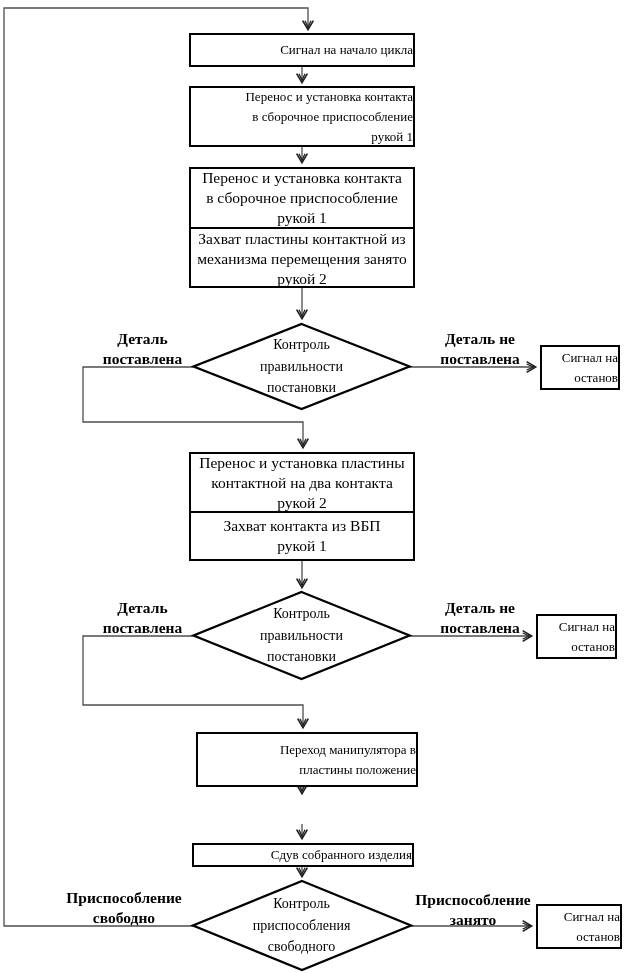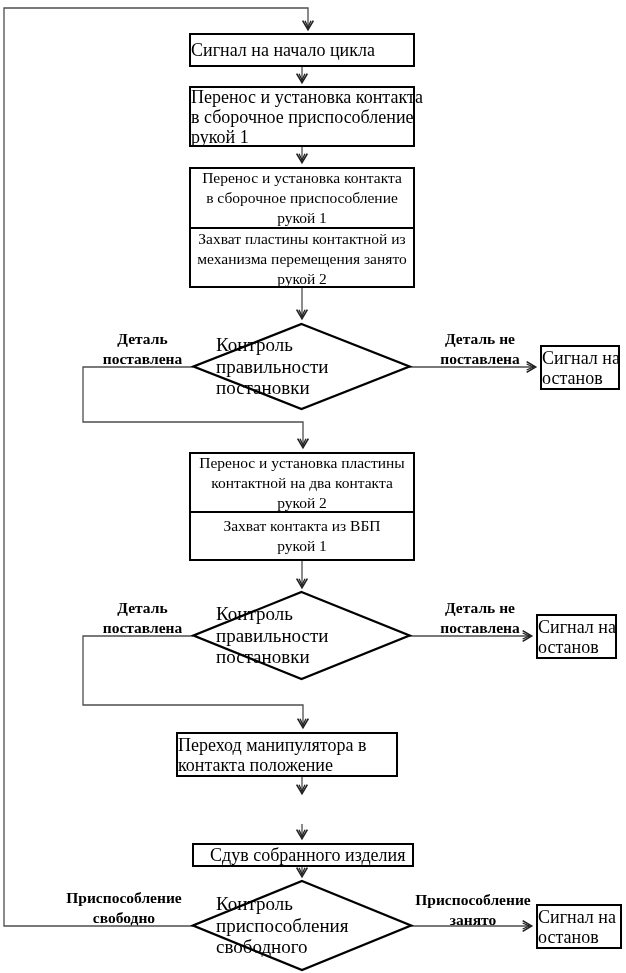--- a/index.html
+++ b/index.html
@@ -23,22 +23,22 @@
     z-index: 0;
   }
   .box {
     position: absolute;
     box-sizing: border-box;
     border: 2px solid #000000;
     background: #ffffff;
     display: flex;
     flex-direction: column;
     justify-content: center;
-    text-align: left;
-    font-size: 18px;
+    text-align: right;
+    font-size: 13px;
     line-height: 20px;
     z-index: 2;
   }
   .box .ln { white-space: nowrap; }
   .stack {
     position: absolute;
     box-sizing: border-box;
     border: 2px solid #000000;
     background: #ffffff;
     display: flex;
@@ -51,21 +51,22 @@
   .stack .cell {
     box-sizing: border-box;
     display: flex;
     flex-direction: column;
     justify-content: center;
     flex: 0 0 auto;
   }
   .stack .cell.divided { border-bottom: 2px solid #000000; }
   .dtext {
     position: absolute;
-    font-size: 19px;
+    text-align: center;
+    font-size: 14px;
     line-height: 21.5px;
     z-index: 3;
   }
   .blabel {
     position: absolute;
     text-align: center;
     font-size: 15.5px;
     line-height: 20px;
     z-index: 3;
     font-weight: bold;
@@ -178,23 +179,23 @@
   <div class="blabel" style="left:420px; top:598px; width:120px;">
     <div class="ln">Деталь не</div>
     <div class="ln">поставлена</div>
   </div>
 
   <div class="box" style="left:536px; top:614px; width:81px; height:45px;">
     <div class="ln">Сигнал на</div>
     <div class="ln">останов</div>
   </div>
 
-  <div class="box" style="left:176px; top:732px; width:222px; height:45px;">
+  <div class="box" style="left:196px; top:732px; width:222px; height:55px;">
     <div class="ln">Переход манипулятора в</div>
-    <div class="ln">контакта положение</div>
+    <div class="ln">пластины положение</div>
   </div>
 
 
   <div class="box" style="left:192px; top:843px; width:222px; height:24px;padding-left:16px;">
     <div class="ln">Сдув собранного изделия</div>
   </div>
 
   <div class="dtext" style="left:216px; top:893px; width:171px;">
     <div class="ln">Контроль</div>
     <div class="ln">приспособления</div>

